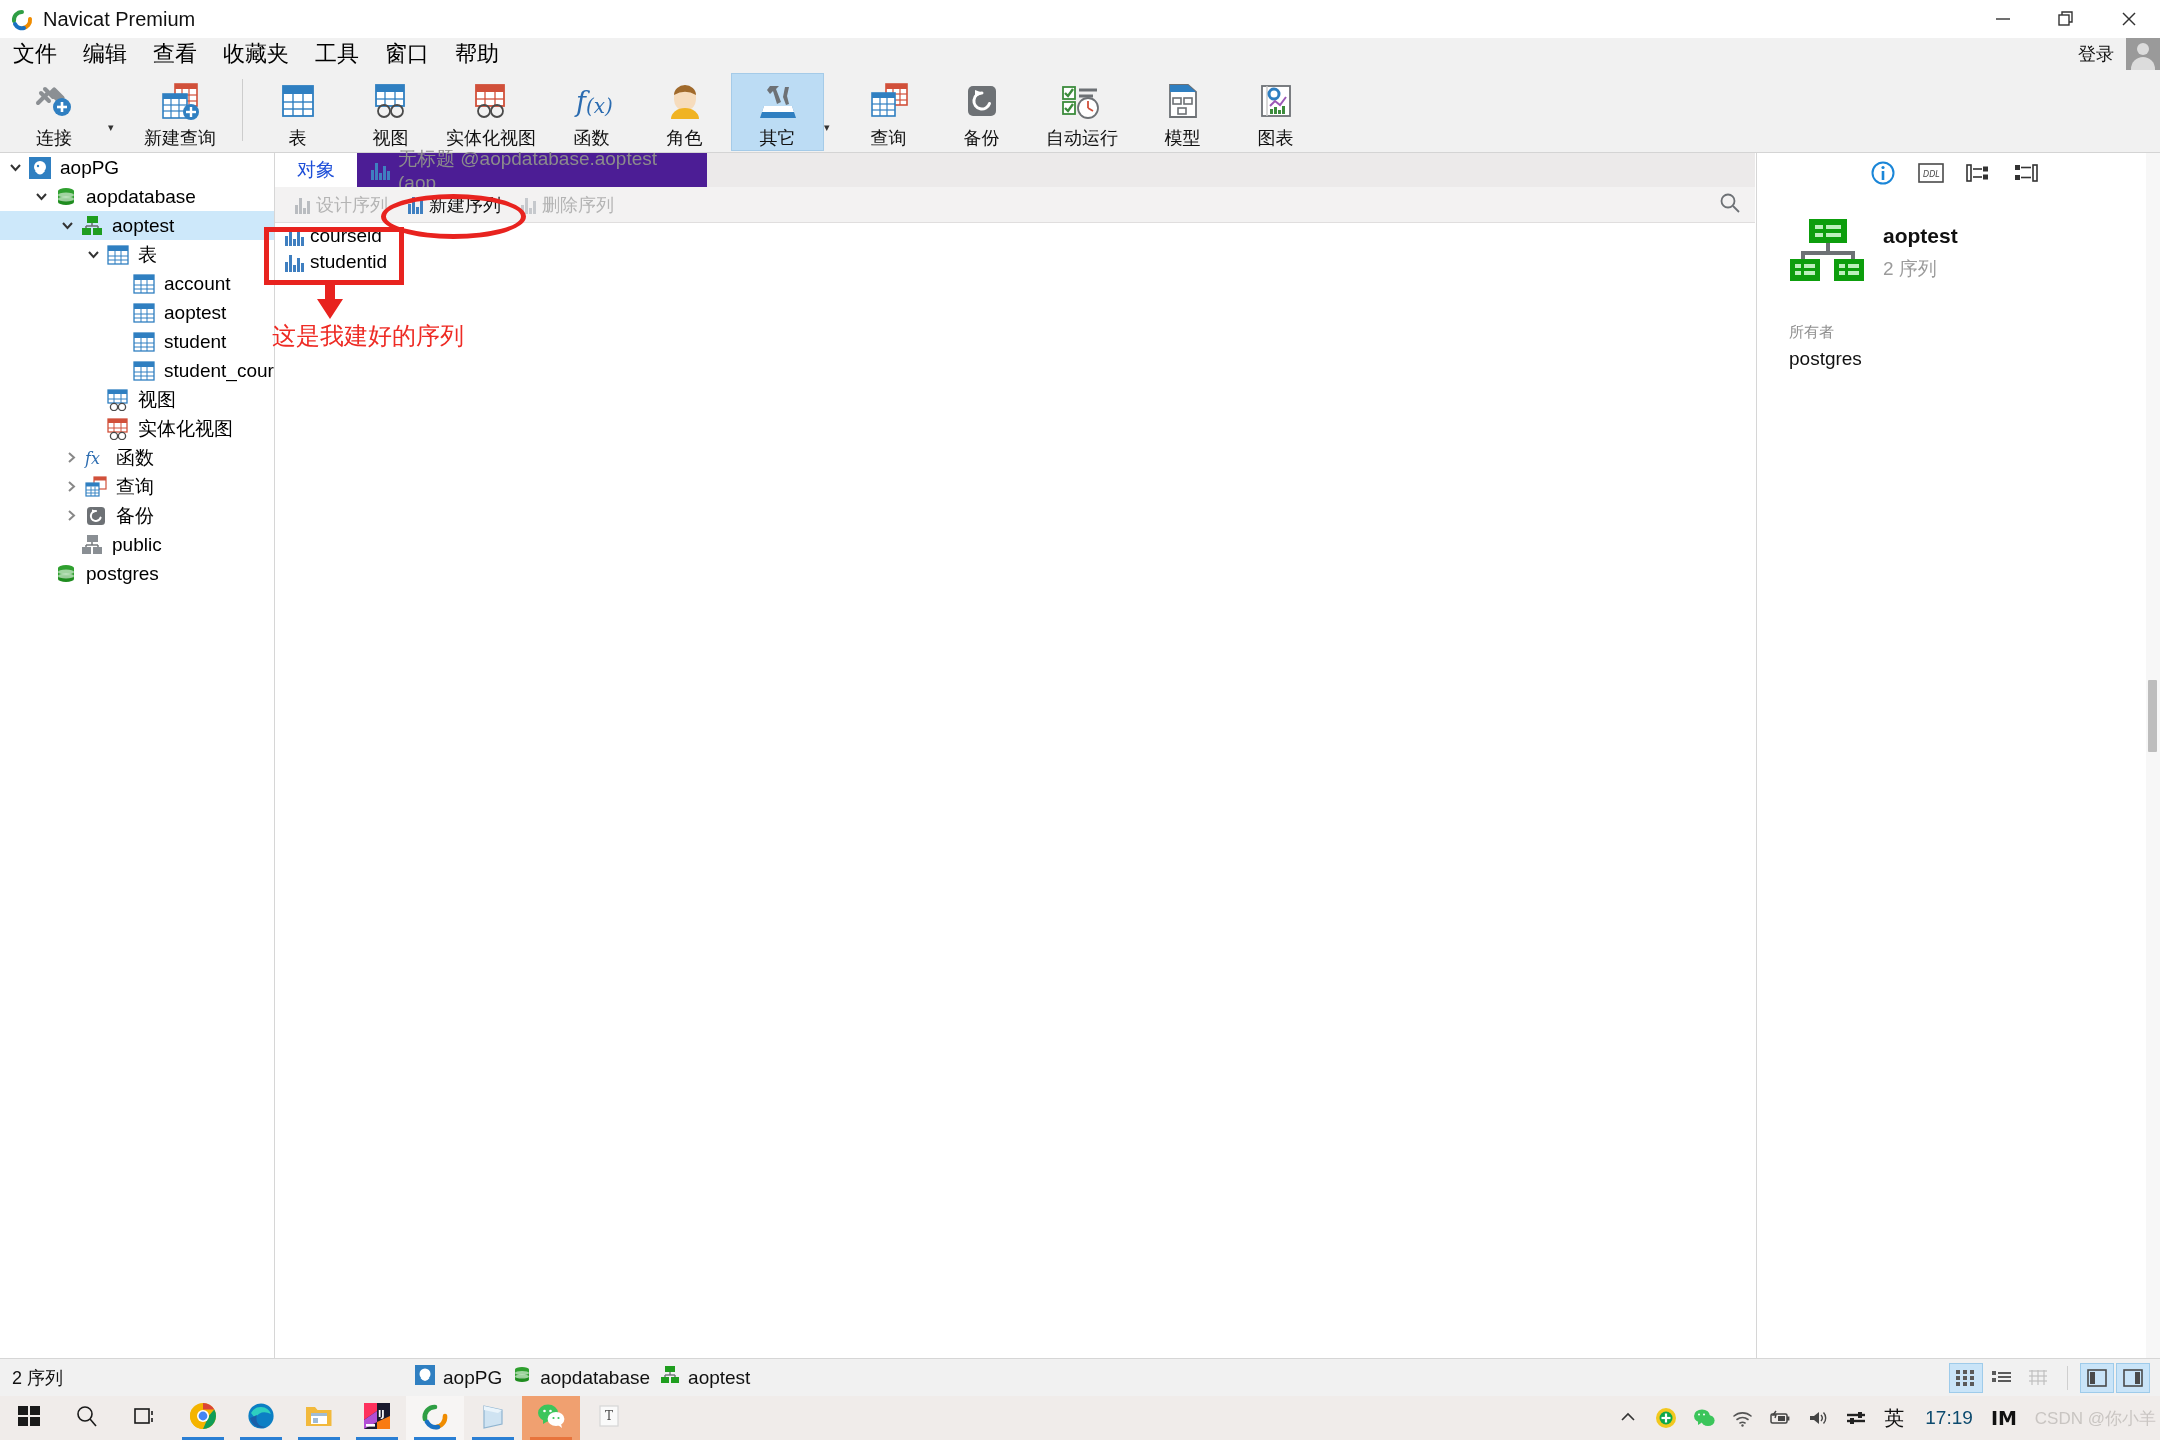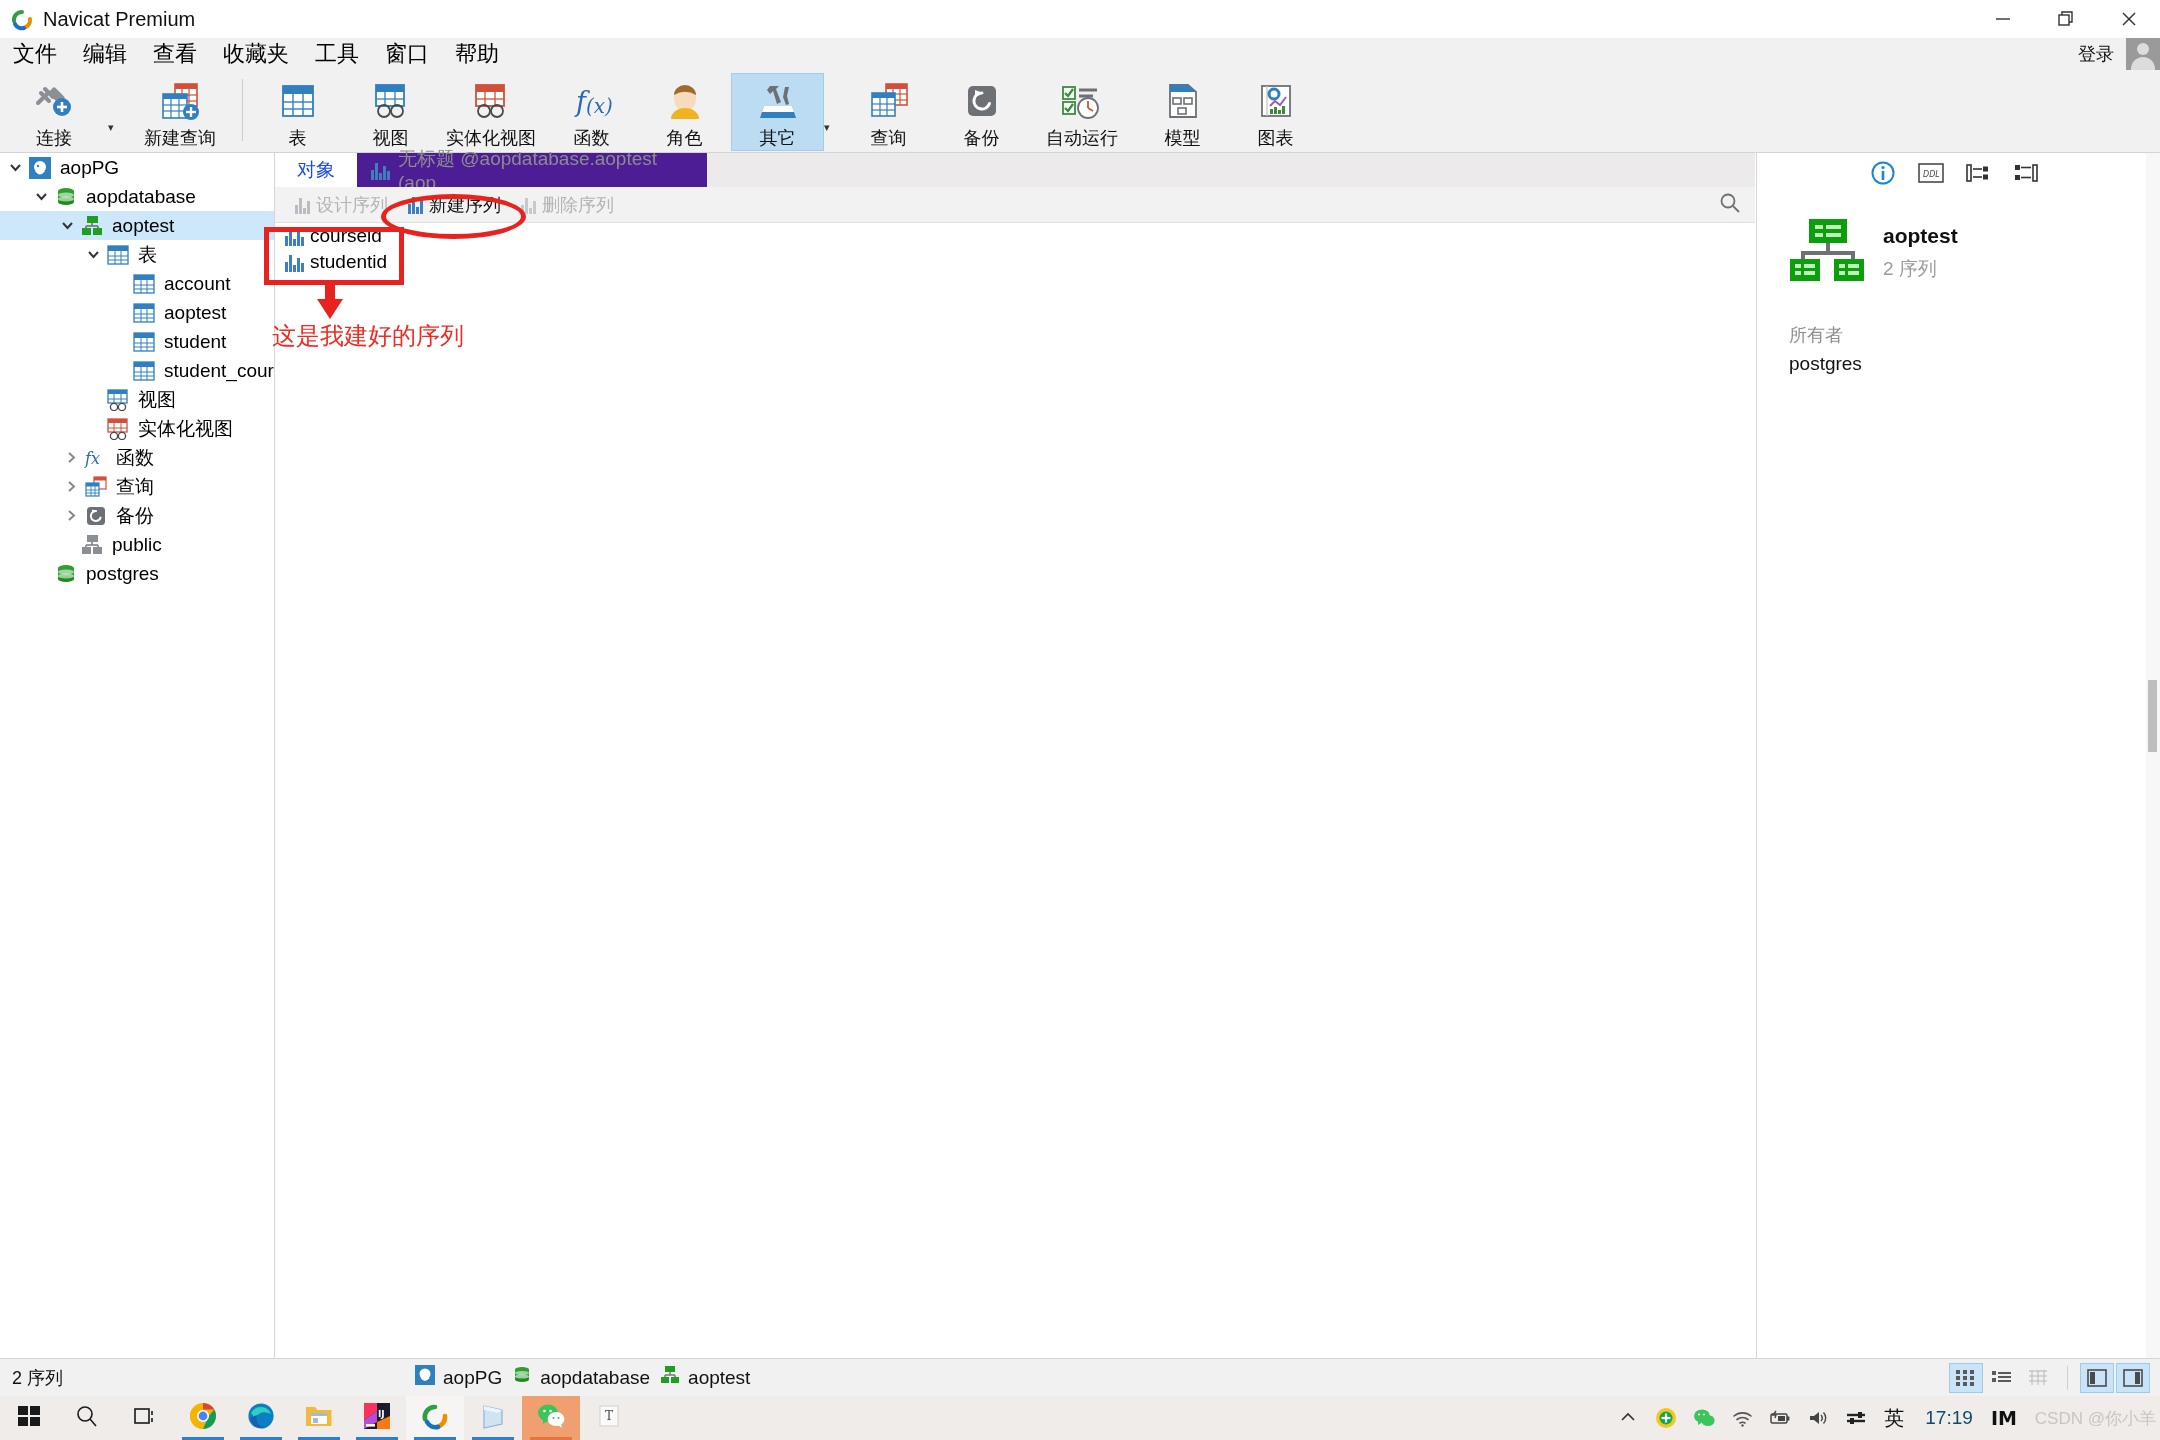--- a/index.html
+++ b/index.html
@@ -102,21 +102,21 @@
   
   .infopanel {
     position: absolute; top: 153px; left: 1756px; width: 404px; height: 1205px;
     background: #ffffff; border-left: 1px solid #d6d6d6;
   }
   .info-icons { display:flex; align-items:center; justify-content:flex-end; gap: 22px; height: 44px; padding-right: 120px; font-style: italic; }
   .info-head { display:flex; align-items:center; padding: 16px 0 0 32px; gap: 18px; }
   .info-title { font-size: 21px; font-weight: bold; color: #111; }
   .info-sub { font-size: 19px; color: #9b9b9b; margin-top: 8px; }
   .info-field { padding: 0 0 0 32px; margin-top: 30px; }
-  .info-label { font-size: 18px; color: #8e8e8e; }
+  .info-label { font-size: 15px; color: #8e8e8e; }
   .info-value { font-size: 19px; color: #111; margin-top: 6px; }
 
   
   .vscroll { position:absolute; top:153px; left:2146px; width:14px; height:1205px; background:#f7f7f7; }
   .vthumb { position:absolute; top:680px; left:2148px; width:9px; height:72px; background:#bdbdbd; border-radius:1px; }
 
   
   .statusbar {
     position:absolute; top:1358px; left:0; width:2160px; height:38px;
     background:#f1f1f1; border-top:1px solid #d6d6d6; display:flex; align-items:center;

